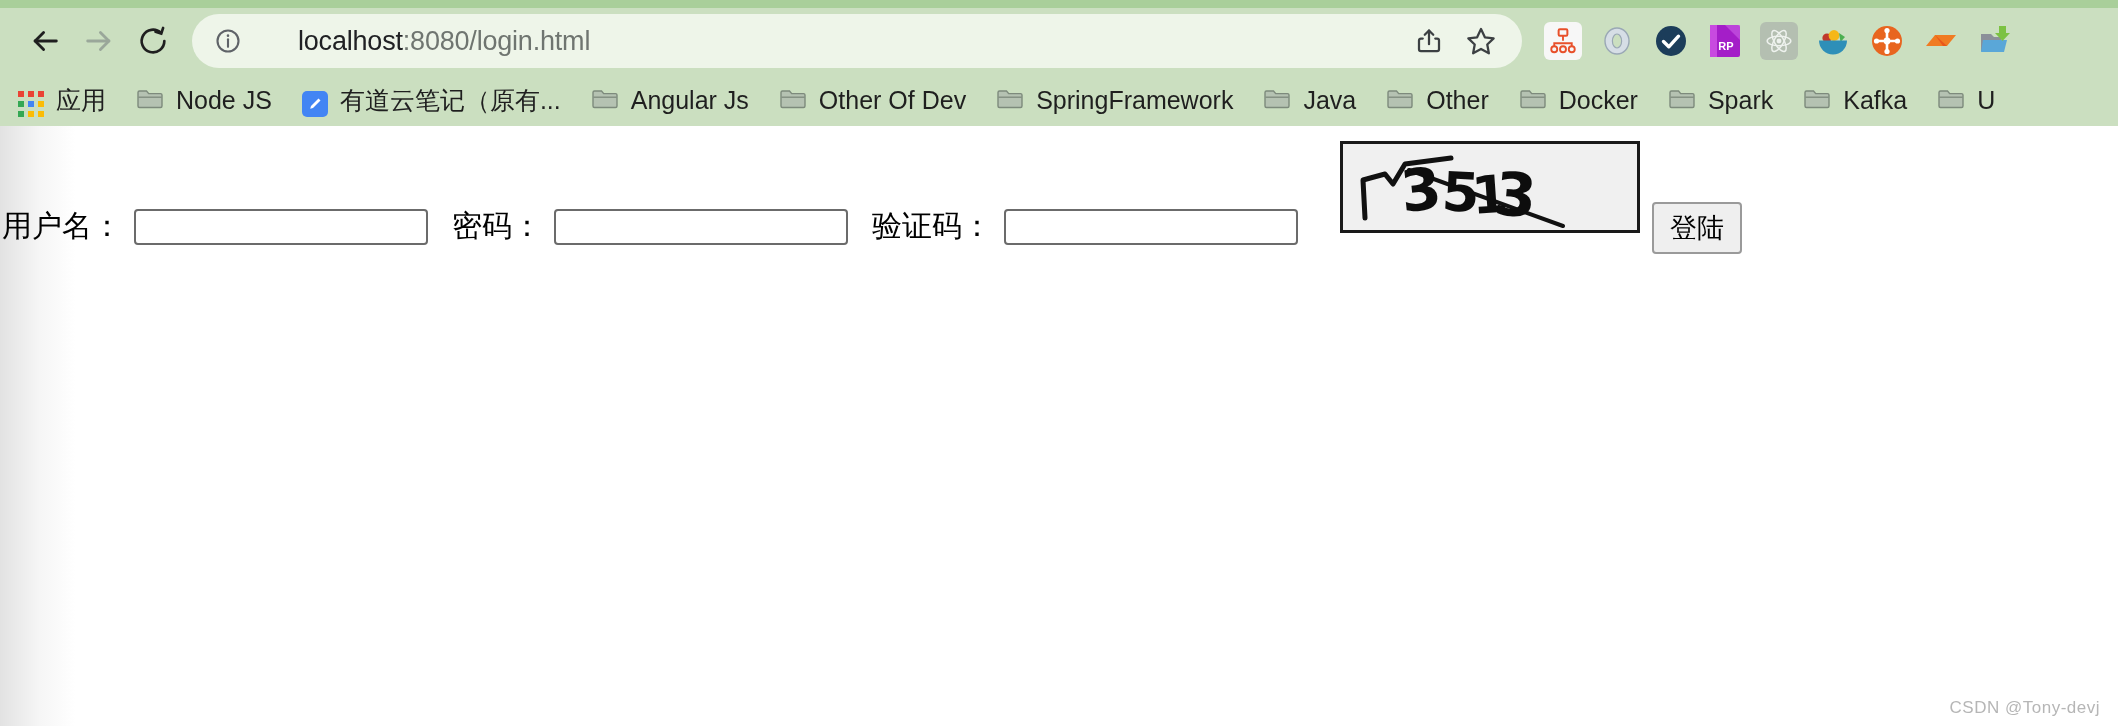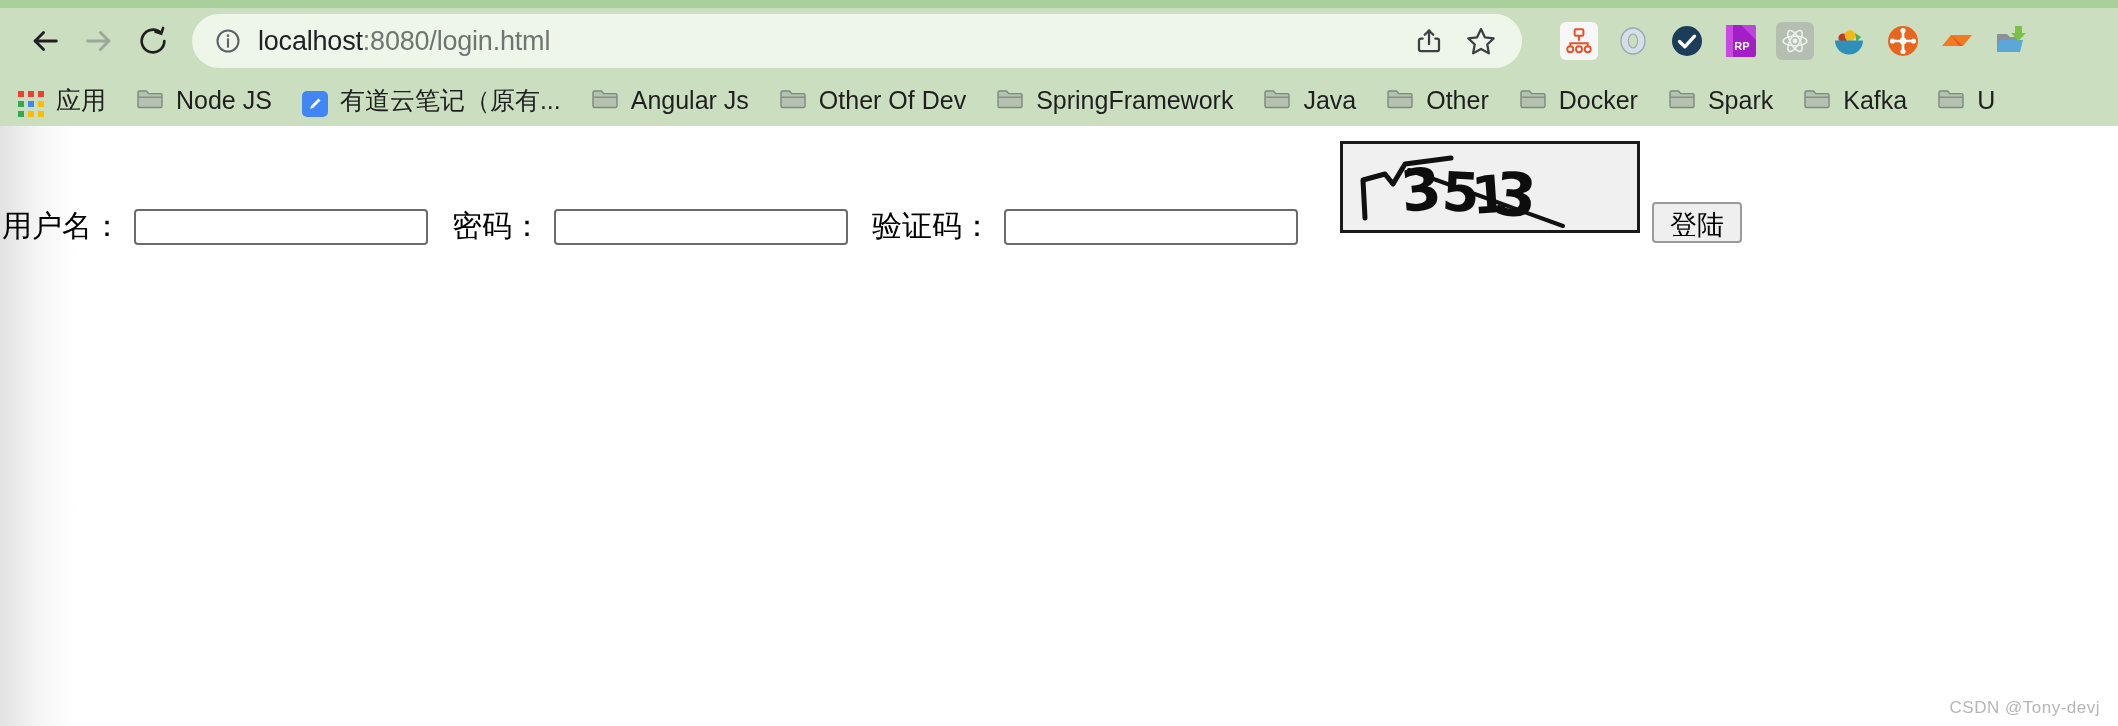--- a/index.html
+++ b/index.html
@@ -58,37 +58,38 @@
     box-sizing: border-box;
   }
   .info-icon { flex: 0 0 auto; margin-right: 16px; display:flex; }
   .omnibox-url {
     flex: 1 1 auto;
     font-size: 27px;
     color: #202124;
     letter-spacing: -0.2px;
     white-space: nowrap;
     overflow: hidden;
+    margin-left: 40px;
   }
   .omnibox-url .dim { color: #6f7570; }
   .omni-action {
     flex: 0 0 auto;
     width: 46px;
     height: 46px;
     display: flex;
     align-items: center;
     justify-content: center;
     margin-left: 6px;
   }
 
   .ext-bar {
     display: flex;
     align-items: center;
     gap: 16px;
-    margin-left: 38px;
+    margin-left: 22px;
   }
   .ext-icon {
     width: 38px;
     height: 38px;
     flex: 0 0 auto;
     display: flex;
     align-items: center;
     justify-content: center;
     position: relative;
   }
@@ -180,21 +181,21 @@
     background: #f2f2f2;
     box-sizing: border-box;
     overflow: hidden;
   }
   .captcha-wrap svg { display: block; }
 
   .login-btn {
     position: absolute;
     left: 1652px;
     top: 76px;
-    height: 41px;
+    height: 52px;
     padding: 0 16px;
     background: #efefef;
     border: 2px solid #9a9a9a;
     border-radius: 4px;
     font-size: 27px;
     color: #000;
     font-family: "DejaVu Sans", "Liberation Sans", sans-serif;
     line-height: 42px;
     box-sizing: border-box;
     cursor: pointer;

